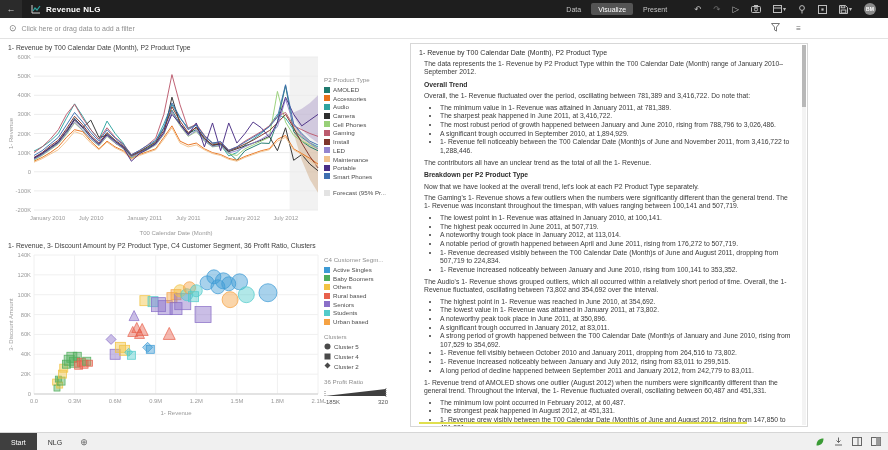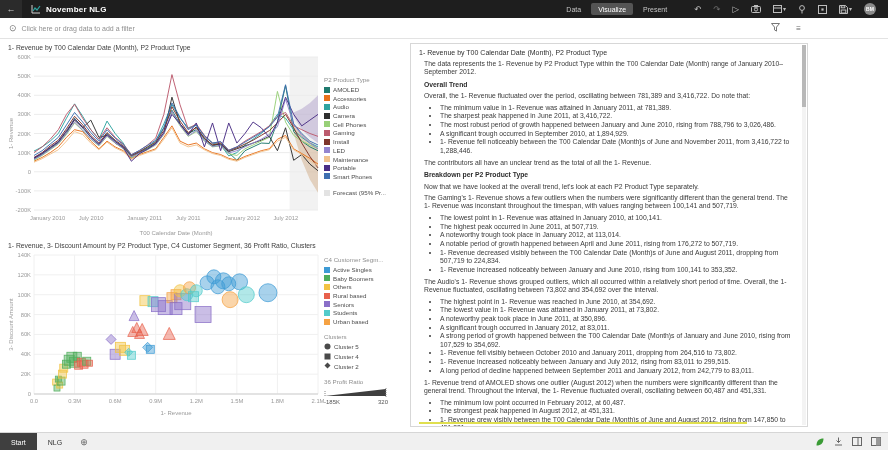--- a/index.html
+++ b/index.html
@@ -71,21 +71,21 @@
 <div class="topbar">
   <div class="back-btn">
     <span>←</span>
   </div>
   <span class="logo">
     <svg width="10" height="10" viewBox="0 0 10 10">
         <polyline points="1,1 1,9 9,9" fill="none" stroke="#cfcfcf" stroke-width="1"></polyline>
         <polyline points="2,7 4,4 6,6 9,2" fill="none" stroke="#2EA3A0" stroke-width="1.2"></polyline>
       </svg>
   </span>
-  <span class="doc-title">November NLG</span>
+  <span class="doc-title">Revenue NLG</span>
 
   <div class="topbar-tabs">
     <span class="topbar-tab">Data</span>
     <span class="topbar-tab active">Visualize</span>
     <span class="topbar-tab">Present</span>
   </div>
 
   <div class="topbar-actions">
     <span class="tb-icon">↶</span>
     <span class="tb-icon dim">↷</span>

